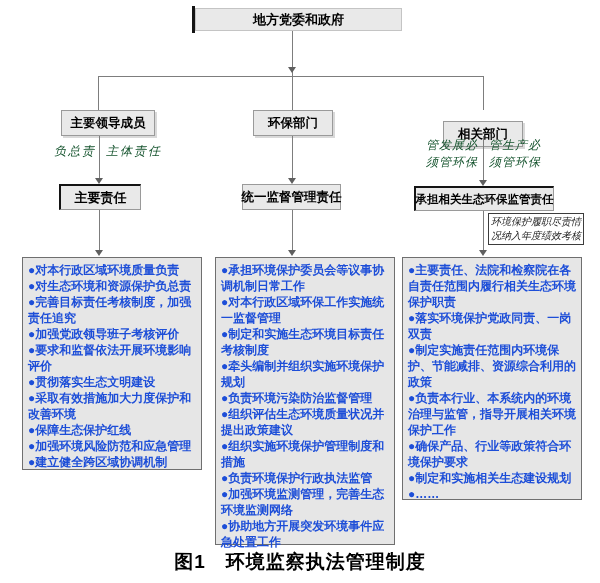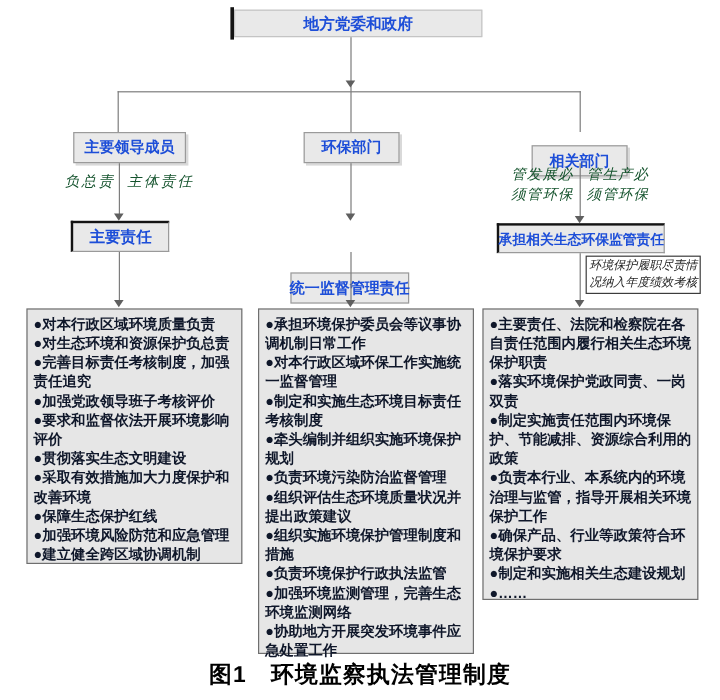--- a/index.html
+++ b/index.html
@@ -3,31 +3,31 @@
 <meta charset="utf-8">
 <style>
   html,body{margin:0;padding:0;background:#ffffff;}
   #canvas{
     position:relative;width:600px;height:583px;background:#ffffff;overflow:hidden;
     font-family:"Liberation Sans","DejaVu Sans",sans-serif;color:#111;
   }
   .box{
     position:absolute;box-sizing:border-box;background:#e9e9e9;
     border:1px solid #9a9a9a;display:flex;align-items:center;justify-content:center;
-    font-weight:bold;color:#1d4ed8;white-space:nowrap;
+    font-weight:bold;color:#000000;white-space:nowrap;
   }
   .root-box{left:195px;top:8px;width:207px;height:23px;font-size:13px;border-color:#c4c4c4;}
   .accent-bar{position:absolute;left:192px;top:6px;width:3px;height:27px;background:#141414;}
   .dept{height:26px;font-size:12.5px;box-shadow:2px 2px 0 rgba(0,0,0,0.15);}
   .dept-left{left:61px;top:110px;width:94px;}
   .dept-mid{left:253px;top:110px;width:80px;}
   .dept-right{left:443px;top:110px;width:80px;margin-top:11px;}
   .resp-left{left:59px;top:184px;width:82px;height:26px;font-size:13px;
     border-top:2px solid #141414;border-left:2px solid #141414;}
-  .resp-mid{left:242px;top:184px;width:99px;height:26px;font-size:12.5px;margin-top:43px;}
+  .resp-mid{left:242px;top:184px;width:99px;height:26px;font-size:12.5px;}
   .resp-right{left:414px;top:186px;width:140px;height:25px;font-size:11.5px;
     border-top:2px solid #141414;border-left:2px solid #141414;}
   .vline,.hline{position:absolute;background:#7d7d7d;}
   .vline{width:1px;}
   .hline{height:1px;}
   .arrow-down{
     position:absolute;width:0;height:0;
     border-left:4px solid transparent;border-right:4px solid transparent;
     border-top:6px solid #5f5f5f;
   }
@@ -37,21 +37,21 @@
   }
   .script-block{width:54px;letter-spacing:1px;word-break:break-all;}
   .note-box{
     position:absolute;left:488px;top:213px;width:96px;height:32px;box-sizing:border-box;
     background:#ffffff;border:1px solid #3c3c3c;
     font-family:"DejaVu Serif","Liberation Serif",serif;font-style:italic;
     font-size:10px;line-height:14px;color:#222;padding:1px 2px;word-break:break-all;
   }
   .detail-box{
     position:absolute;box-sizing:border-box;background:#e6e6e6;border:1px solid #6f6f6f;
-    font-size:12px;line-height:16px;font-weight:bold;color:#0f172a;
+    font-size:12px;line-height:16px;font-weight:bold;color:#1d4ed8;
     padding:4px 3px 0 5px;word-break:break-all;
   }
   .detail-left{left:22px;top:257px;width:180px;height:213px;}
   .detail-mid{left:215px;top:257px;width:180px;height:288px;}
   .detail-right{left:402px;top:257px;width:180px;height:243px;}
   .caption{
     position:absolute;left:0;top:549px;width:600px;text-align:center;
     font-size:19px;font-weight:bold;color:#000;letter-spacing:1px;
   }
 </style>

